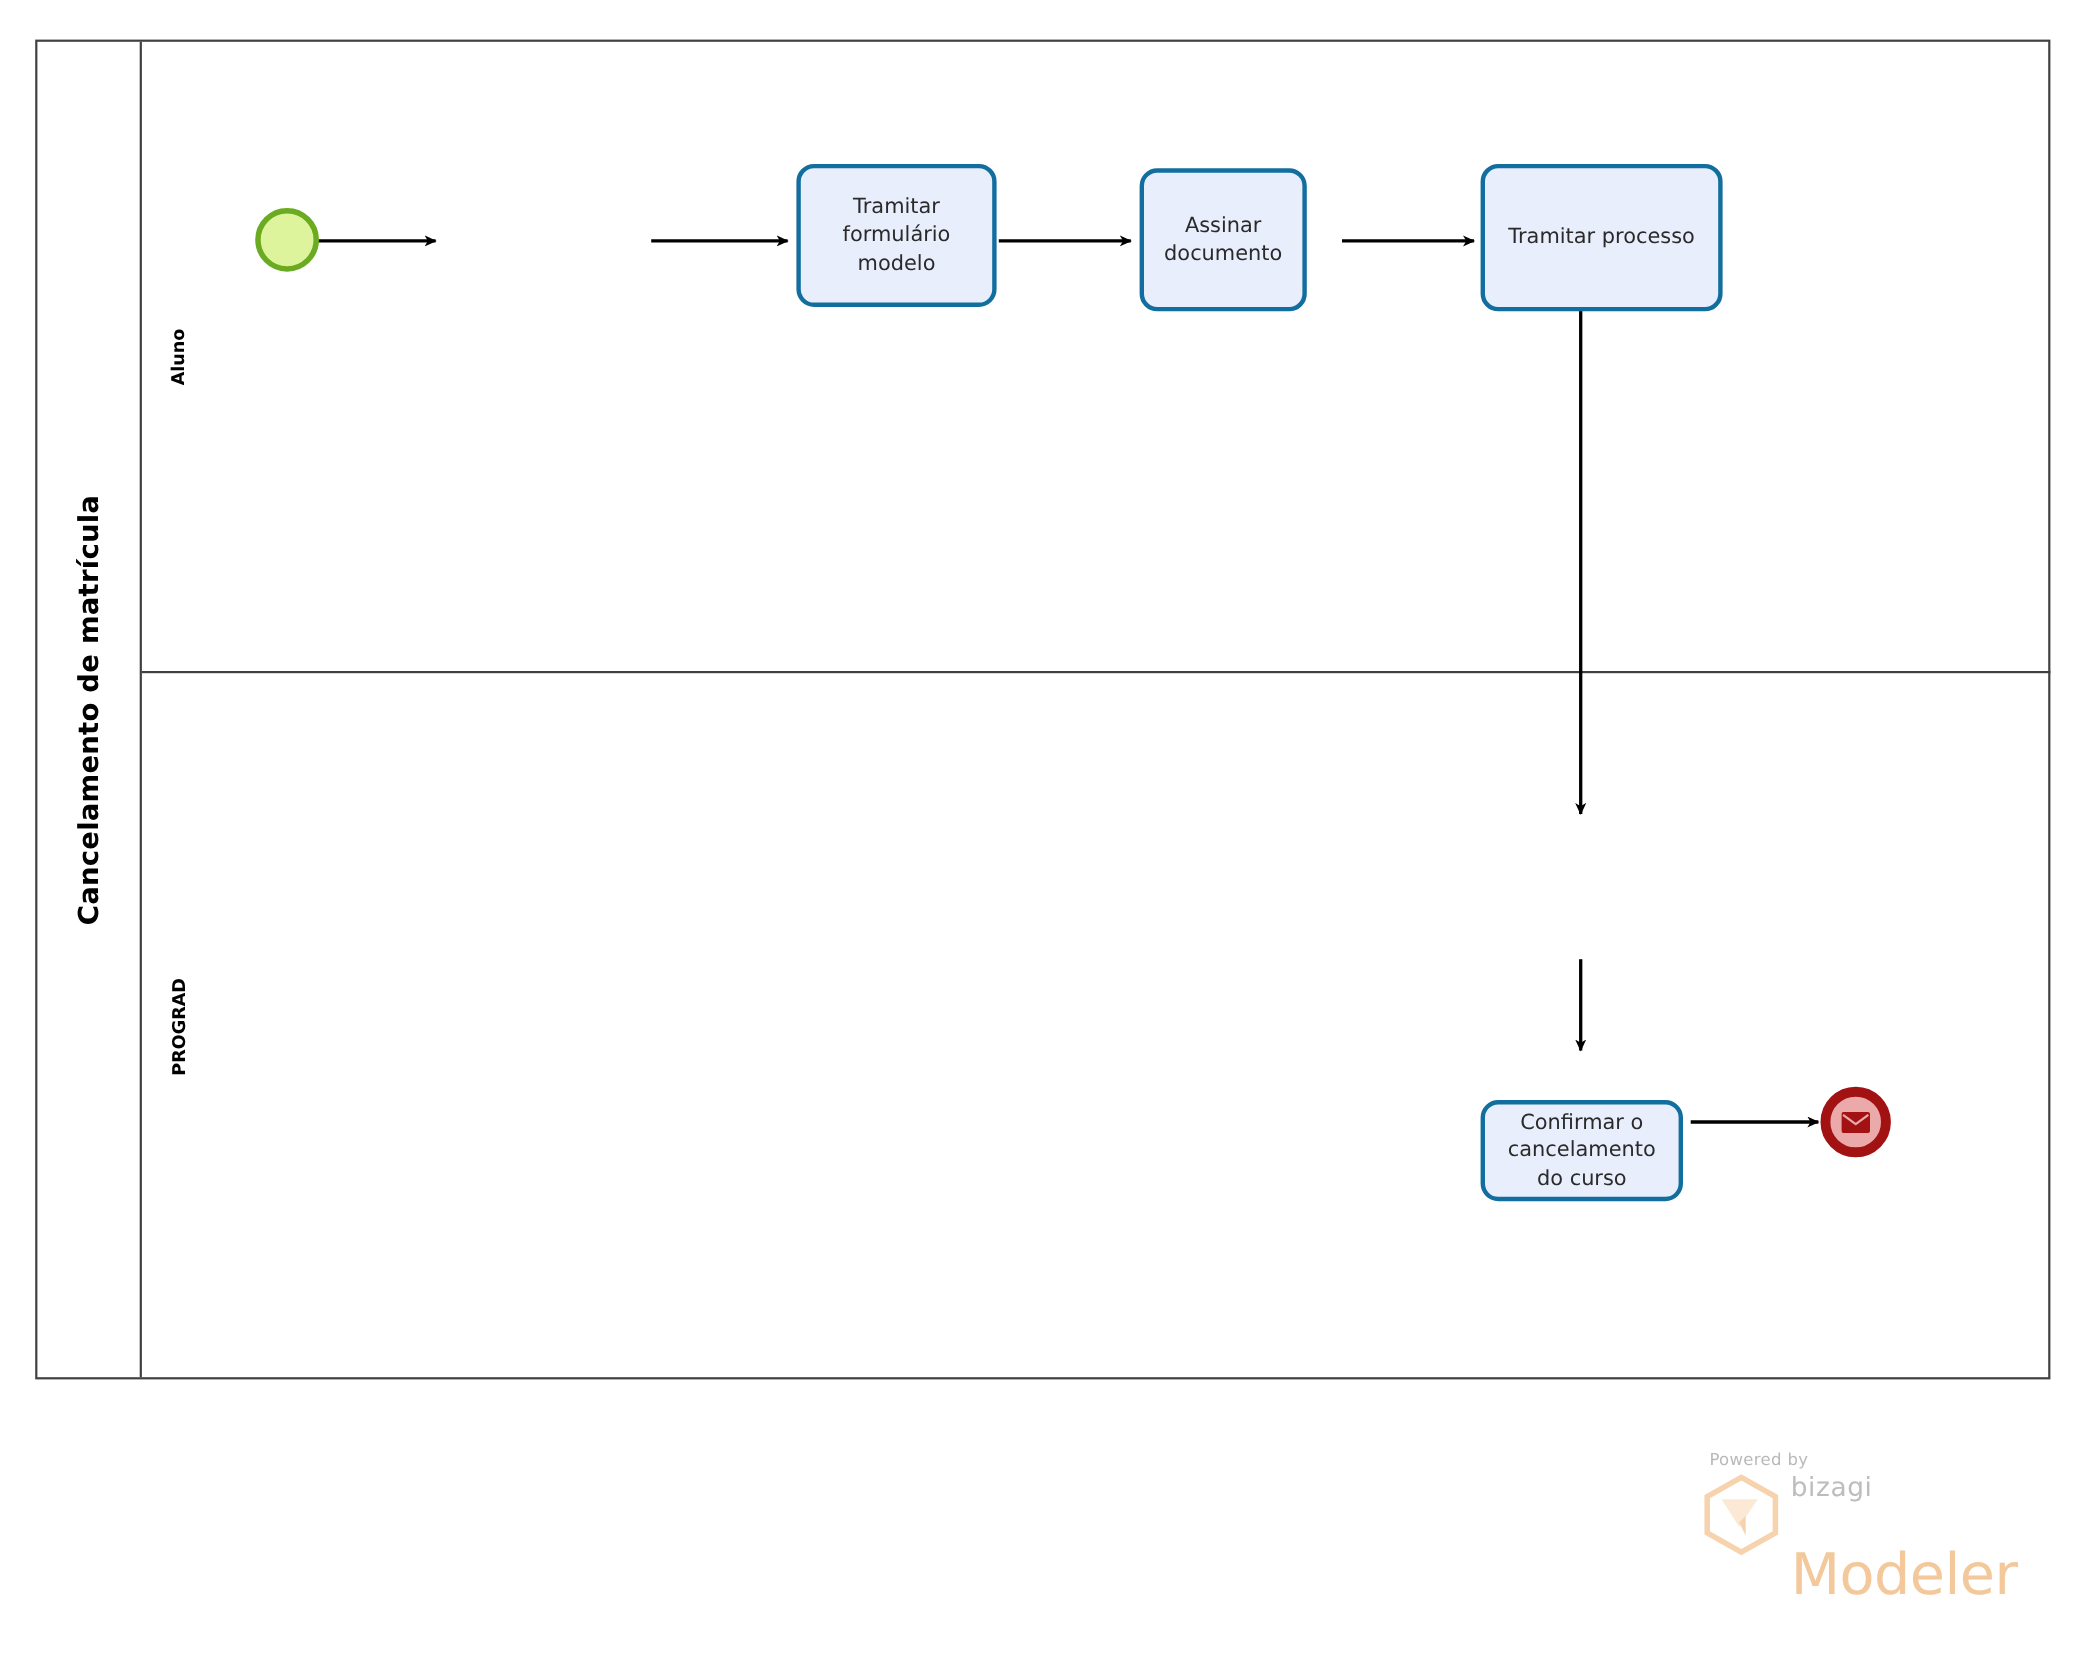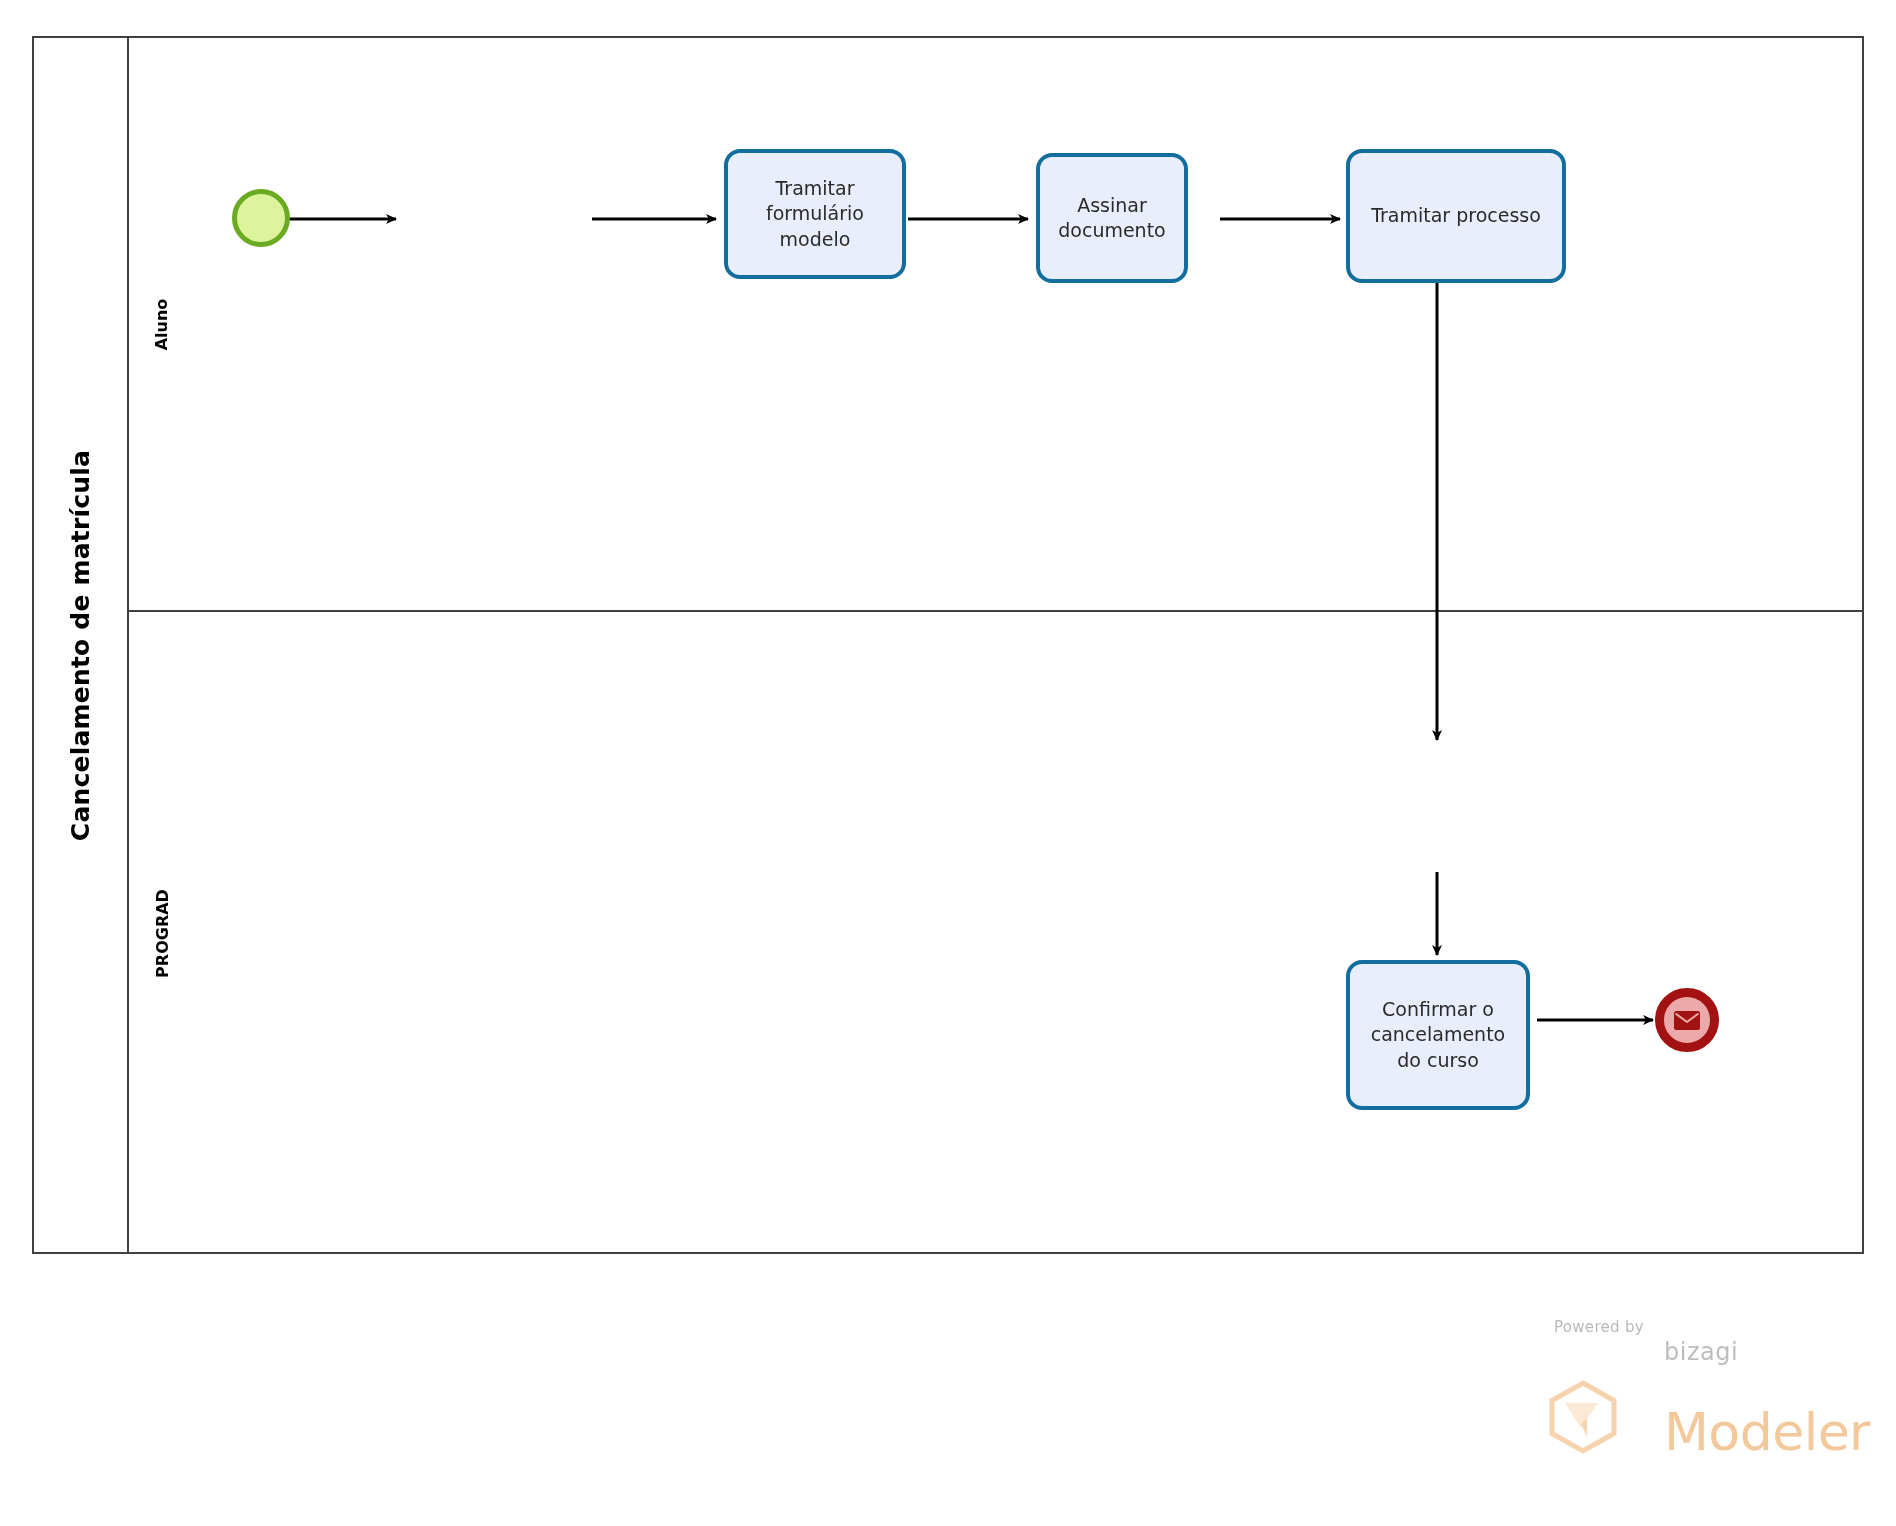--- a/index.html
+++ b/index.html
@@ -144,22 +144,21 @@
   .branding-powered {
     font-size: 15px;
     color: #b9b9b9;
     margin-left: 6px;
     margin-bottom: 4px;
     letter-spacing: .3px;
     margin-top: 40px;
   }
   .branding-row {
     display: flex;
-    align-items: flex-end;
-    gap: 36px;
+    align-items: flex-start;
   }
   .branding-mark { margin-right: 10px; }
   .branding-text { display: flex; flex-direction: column; }
   .branding-bizagi {
     font-size: 24px;
     color: #bdbdbd;
     line-height: 1;
     letter-spacing: .5px;
     margin-bottom: -2px;
   }
@@ -223,21 +222,21 @@
     <div class="event start-event" style="left:232px; top:189px; width:58px; height:58px;"></div>
 
 
     <div class="task" style="left:724px; top:149px; width:182px; height:130px;">Tramitar formulário modelo</div>
 
     <div class="task" style="left:1036px; top:153px; width:152px; height:130px;">Assinar documento</div>
 
     <div class="task" style="left:1346px; top:149px; width:220px; height:134px;">Tramitar processo</div>
 
 
-    <div class="task" style="left:1346px; top:960px; width:184px; height:150px;">Confirmar o cancelamento do curso</div>
+    <div class="task" style="left:1346px; top:1000px; width:184px; height:92px;">Confirmar o cancelamento do curso</div>
 
     <div class="event end-event" style="left:1655px; top:988px; width:64px; height:64px;">
       <svg width="26" height="19" viewBox="0 0 26 19">
         <rect x="0.5" y="0.5" width="25" height="18" rx="1.5" fill="#a31212" stroke="#a31212" stroke-width="1"></rect>
         <path d="M1.5,2.5 L13,11 L24.5,2.5" fill="none" stroke="#eba9a9" stroke-width="2" stroke-linejoin="round"></path>
       </svg>
     </div>
 
   </div>
 

